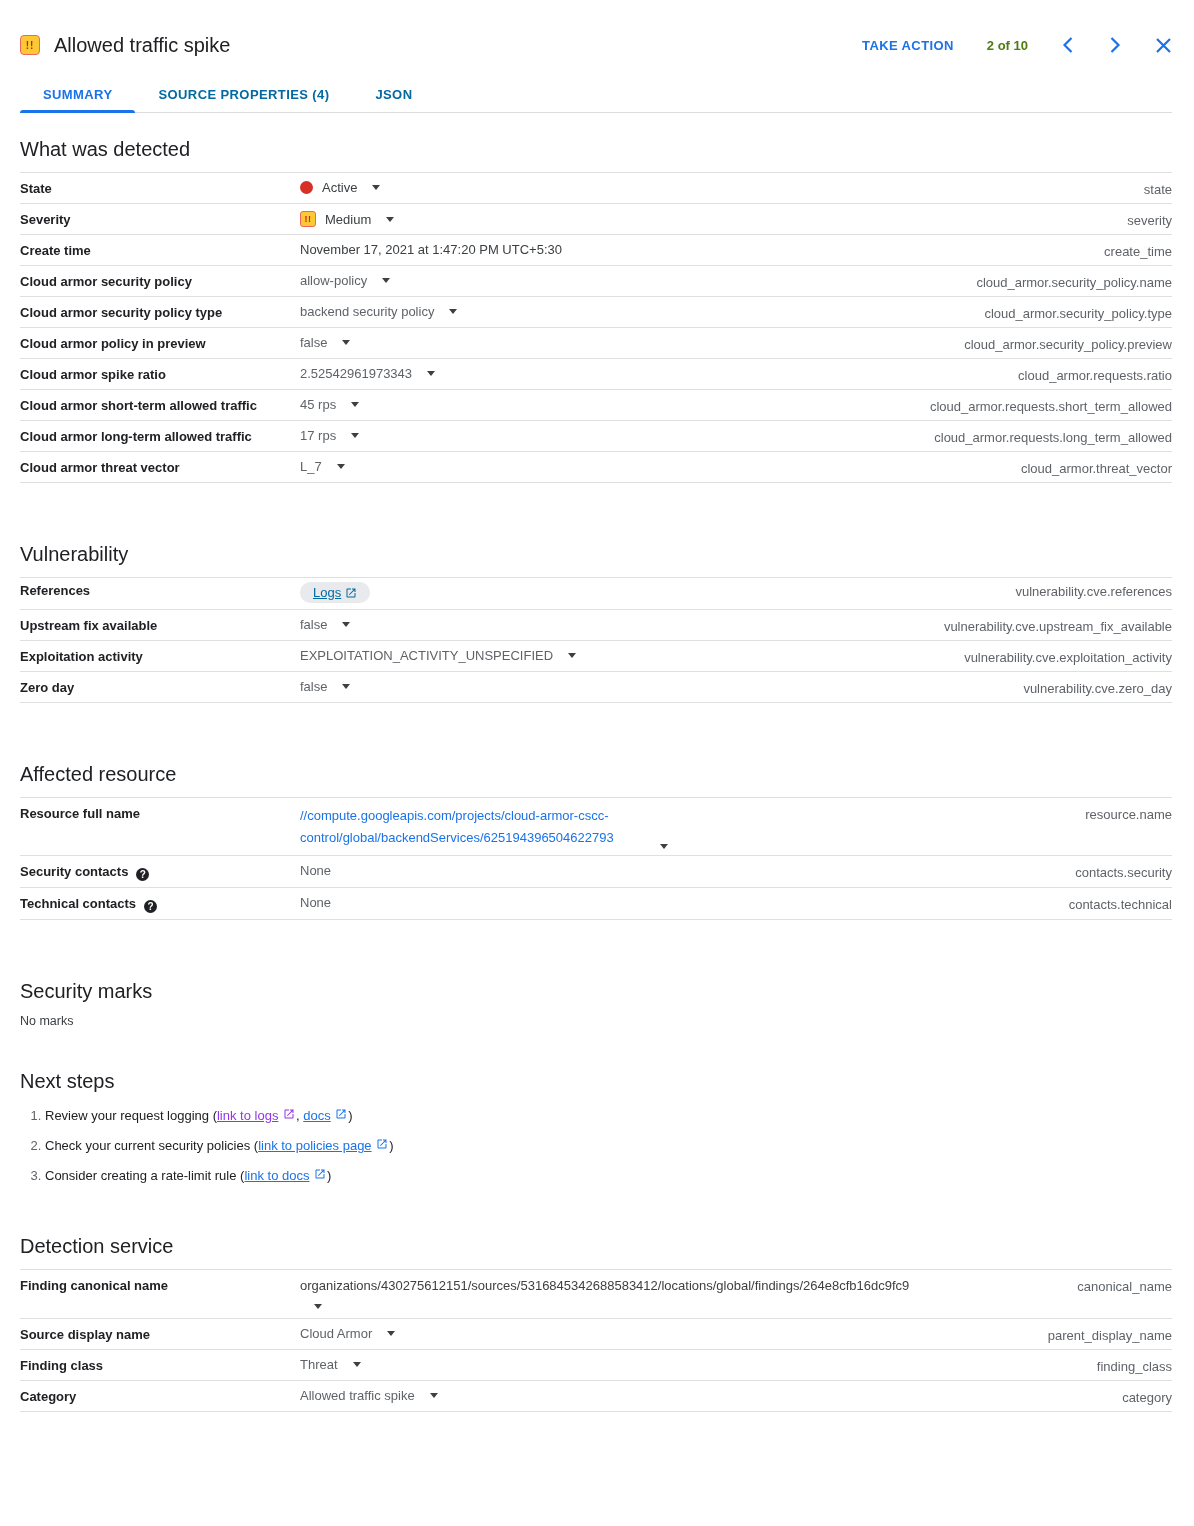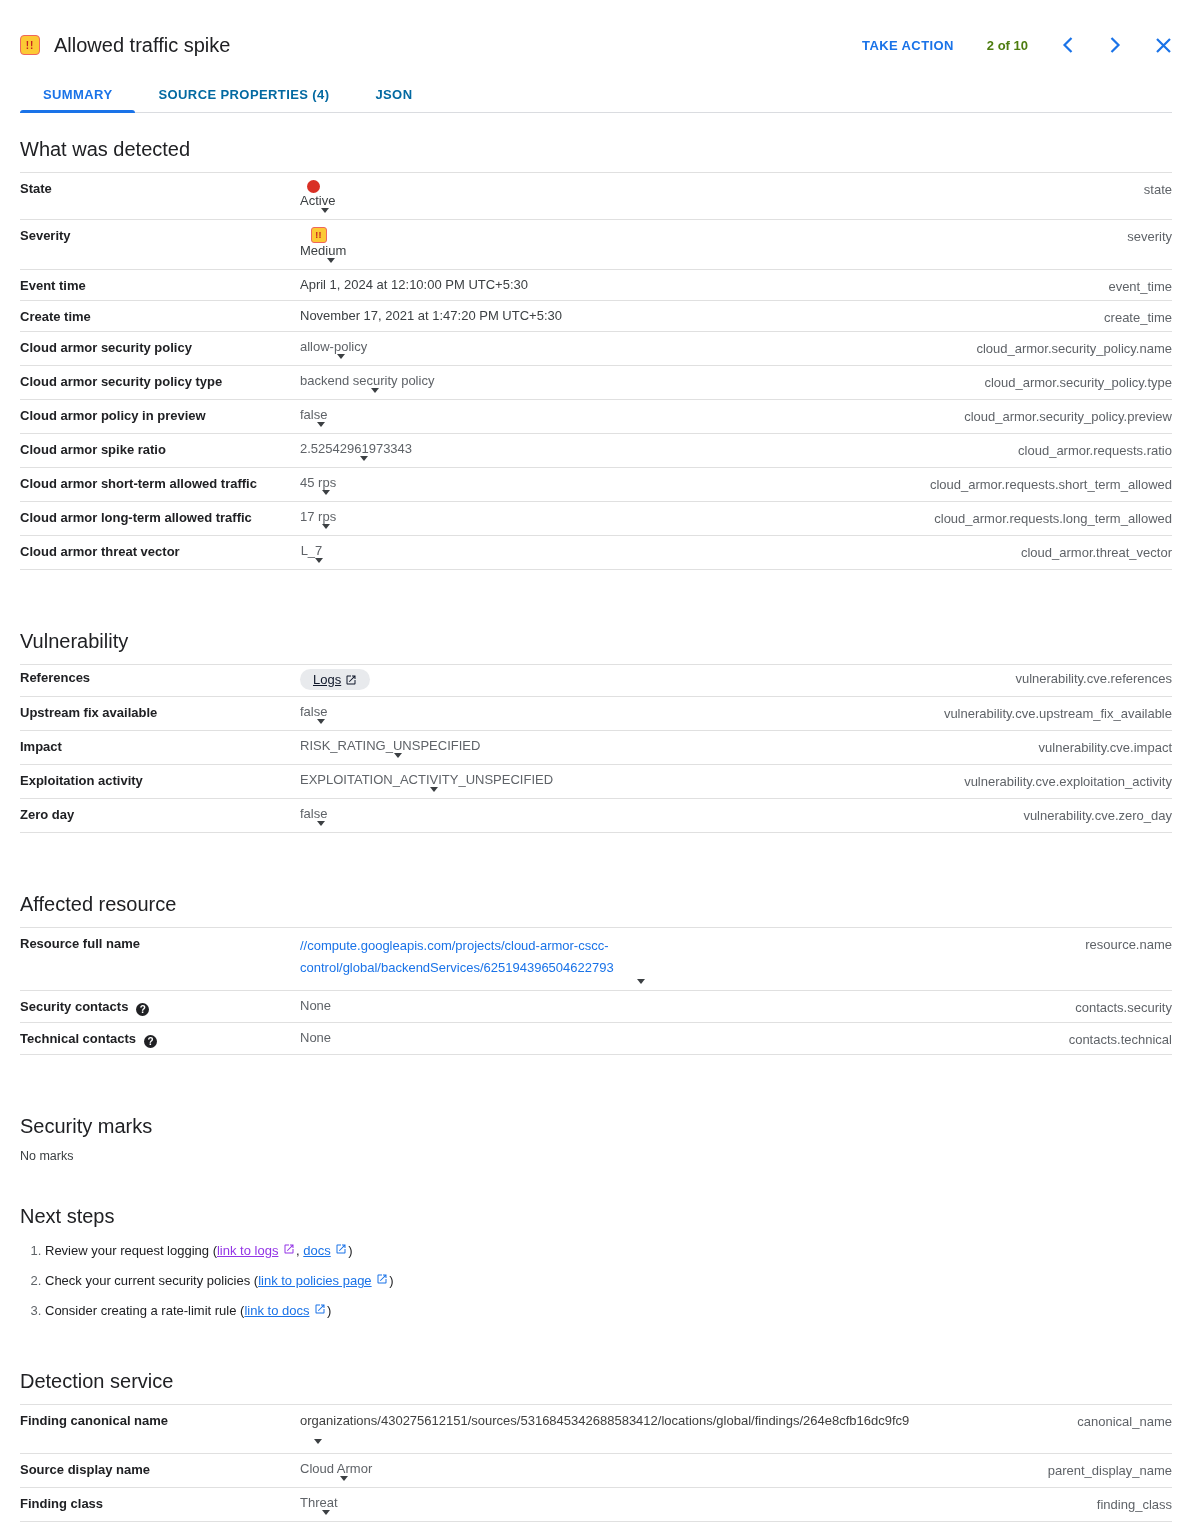--- a/index.html
+++ b/index.html
@@ -42,21 +42,21 @@
   
   .sec-title { font-size: 20px; font-weight: 400; color: #202124; line-height: 26px; }
   #sec-detected .sec-title { margin: 23px 0 10px; }
   #sec-vulnerability .sec-title, #sec-affected .sec-title, #sec-marks .sec-title { margin: 58px 0 10px; }
   #sec-steps .sec-title { margin: 40px 0 6px; }
   #sec-detection .sec-title { margin: 48px 0 10px; }
 
   .rows { border-top: 1px solid #e0e0e0; }
   .row { display: flex; align-items: flex-start; border-bottom: 1px solid #e0e0e0; padding: 7px 0 6px; }
   .row-label { flex: 0 0 280px; font-weight: bold; color: #202124; padding-top: 1px; }
-  .row-value { display: flex; align-items: center; color: #5f6368; min-height: 15px; flex-direction: column; }
+  .row-value { display: flex; align-items: center; color: #5f6368; min-height: 15px; }
   .row-key { margin-left: auto; color: #5f6368; text-align: right; padding-top: 2px; padding-left: 16px; white-space: nowrap; }
 
   .val-dark { color: #3c4043; }
   .val-gray { color: #5f6368; }
   .caret {
     width: 0; height: 0; display: inline-block; margin-left: 15px;
     border-left: 4.5px solid transparent; border-right: 4.5px solid transparent;
     border-top: 5px solid #3c4043; flex: 0 0 auto;
   }
   .dot { width: 13px; height: 13px; border-radius: 50%; background: #d93025; margin-right: 9px; flex: 0 0 auto; }
@@ -66,21 +66,21 @@
     font-weight: bold; font-size: 9px; letter-spacing: .5px;
     display: inline-flex; align-items: center; justify-content: center; margin-right: 9px;
   }
   .help {
     display: inline-flex; width: 13px; height: 13px; border-radius: 50%;
     background: #202124; color: #fff; font-size: 10px; font-weight: bold;
     align-items: center; justify-content: center; margin-left: 8px; vertical-align: -2px;
   }
   .chip {
     display: inline-flex; align-items: center; background: #e8eaed;
-    border-radius: 12px; padding: 3px 13px; color: #0f172a; cursor: pointer;
+    border-radius: 12px; padding: 3px 13px; color: #0369a1; cursor: pointer;
   }
   .chip-inner { display: inline-flex; align-items: center; gap: 4px; text-decoration: underline; }
   .ext { display: inline-flex; } .ext svg { display: block; }
   .row-tall { padding: 4px 0 6px; }
 
   .wrap-link { color: #1a73e8; max-width: 345px; display: inline-block; line-height: 22px; overflow-wrap: break-word; cursor: pointer; }
   .row-value.v-top { align-items: flex-end; }
   .wrap-block { display: block; color: #404040; max-width: 660px; line-height: 17px; }
   .wrap-block .caret { display: block; margin: 10px 0 3px 14px; }
 
@@ -146,27 +146,20 @@
         <div class="row">
           <div class="row-label">Severity</div>
           <div class="row-value">
             <span class="sev-sm">!!</span>
             <span class="val-dark">Medium</span>
             <span class="caret"></span>
           </div>
           <div class="row-key">severity</div>
         </div>
         <div class="row">
-          <div class="row-label">Event time</div>
-          <div class="row-value">
-            <span class="val-dark">April 1, 2024 at 12:10:00 PM UTC+5:30</span>
-          </div>
-          <div class="row-key">event_time</div>
-        </div>
-        <div class="row">
           <div class="row-label">Create time</div>
           <div class="row-value">
             <span class="val-dark">November 17, 2021 at 1:47:20 PM UTC+5:30</span>
           </div>
           <div class="row-key">create_time</div>
         </div>
         <div class="row">
           <div class="row-label">Cloud armor security policy</div>
           <div class="row-value">
             <span class="val-gray">allow-policy</span>
@@ -244,28 +237,20 @@
           </div>
           <div class="row-key">vulnerability.cve.references</div>
         </div>
         <div class="row">
           <div class="row-label">Upstream fix available</div>
           <div class="row-value">
             <span class="val-gray">false</span>
             <span class="caret"></span>
           </div>
           <div class="row-key">vulnerability.cve.upstream_fix_available</div>
-        </div>
-        <div class="row">
-          <div class="row-label">Impact</div>
-          <div class="row-value">
-            <span class="val-gray">RISK_RATING_UNSPECIFIED</span>
-            <span class="caret"></span>
-          </div>
-          <div class="row-key">vulnerability.cve.impact</div>
         </div>
         <div class="row">
           <div class="row-label">Exploitation activity</div>
           <div class="row-value">
             <span class="val-gray">EXPLOITATION_ACTIVITY_UNSPECIFIED</span>
             <span class="caret"></span>
           </div>
           <div class="row-key">vulnerability.cve.exploitation_activity</div>
         </div>
         <div class="row">

